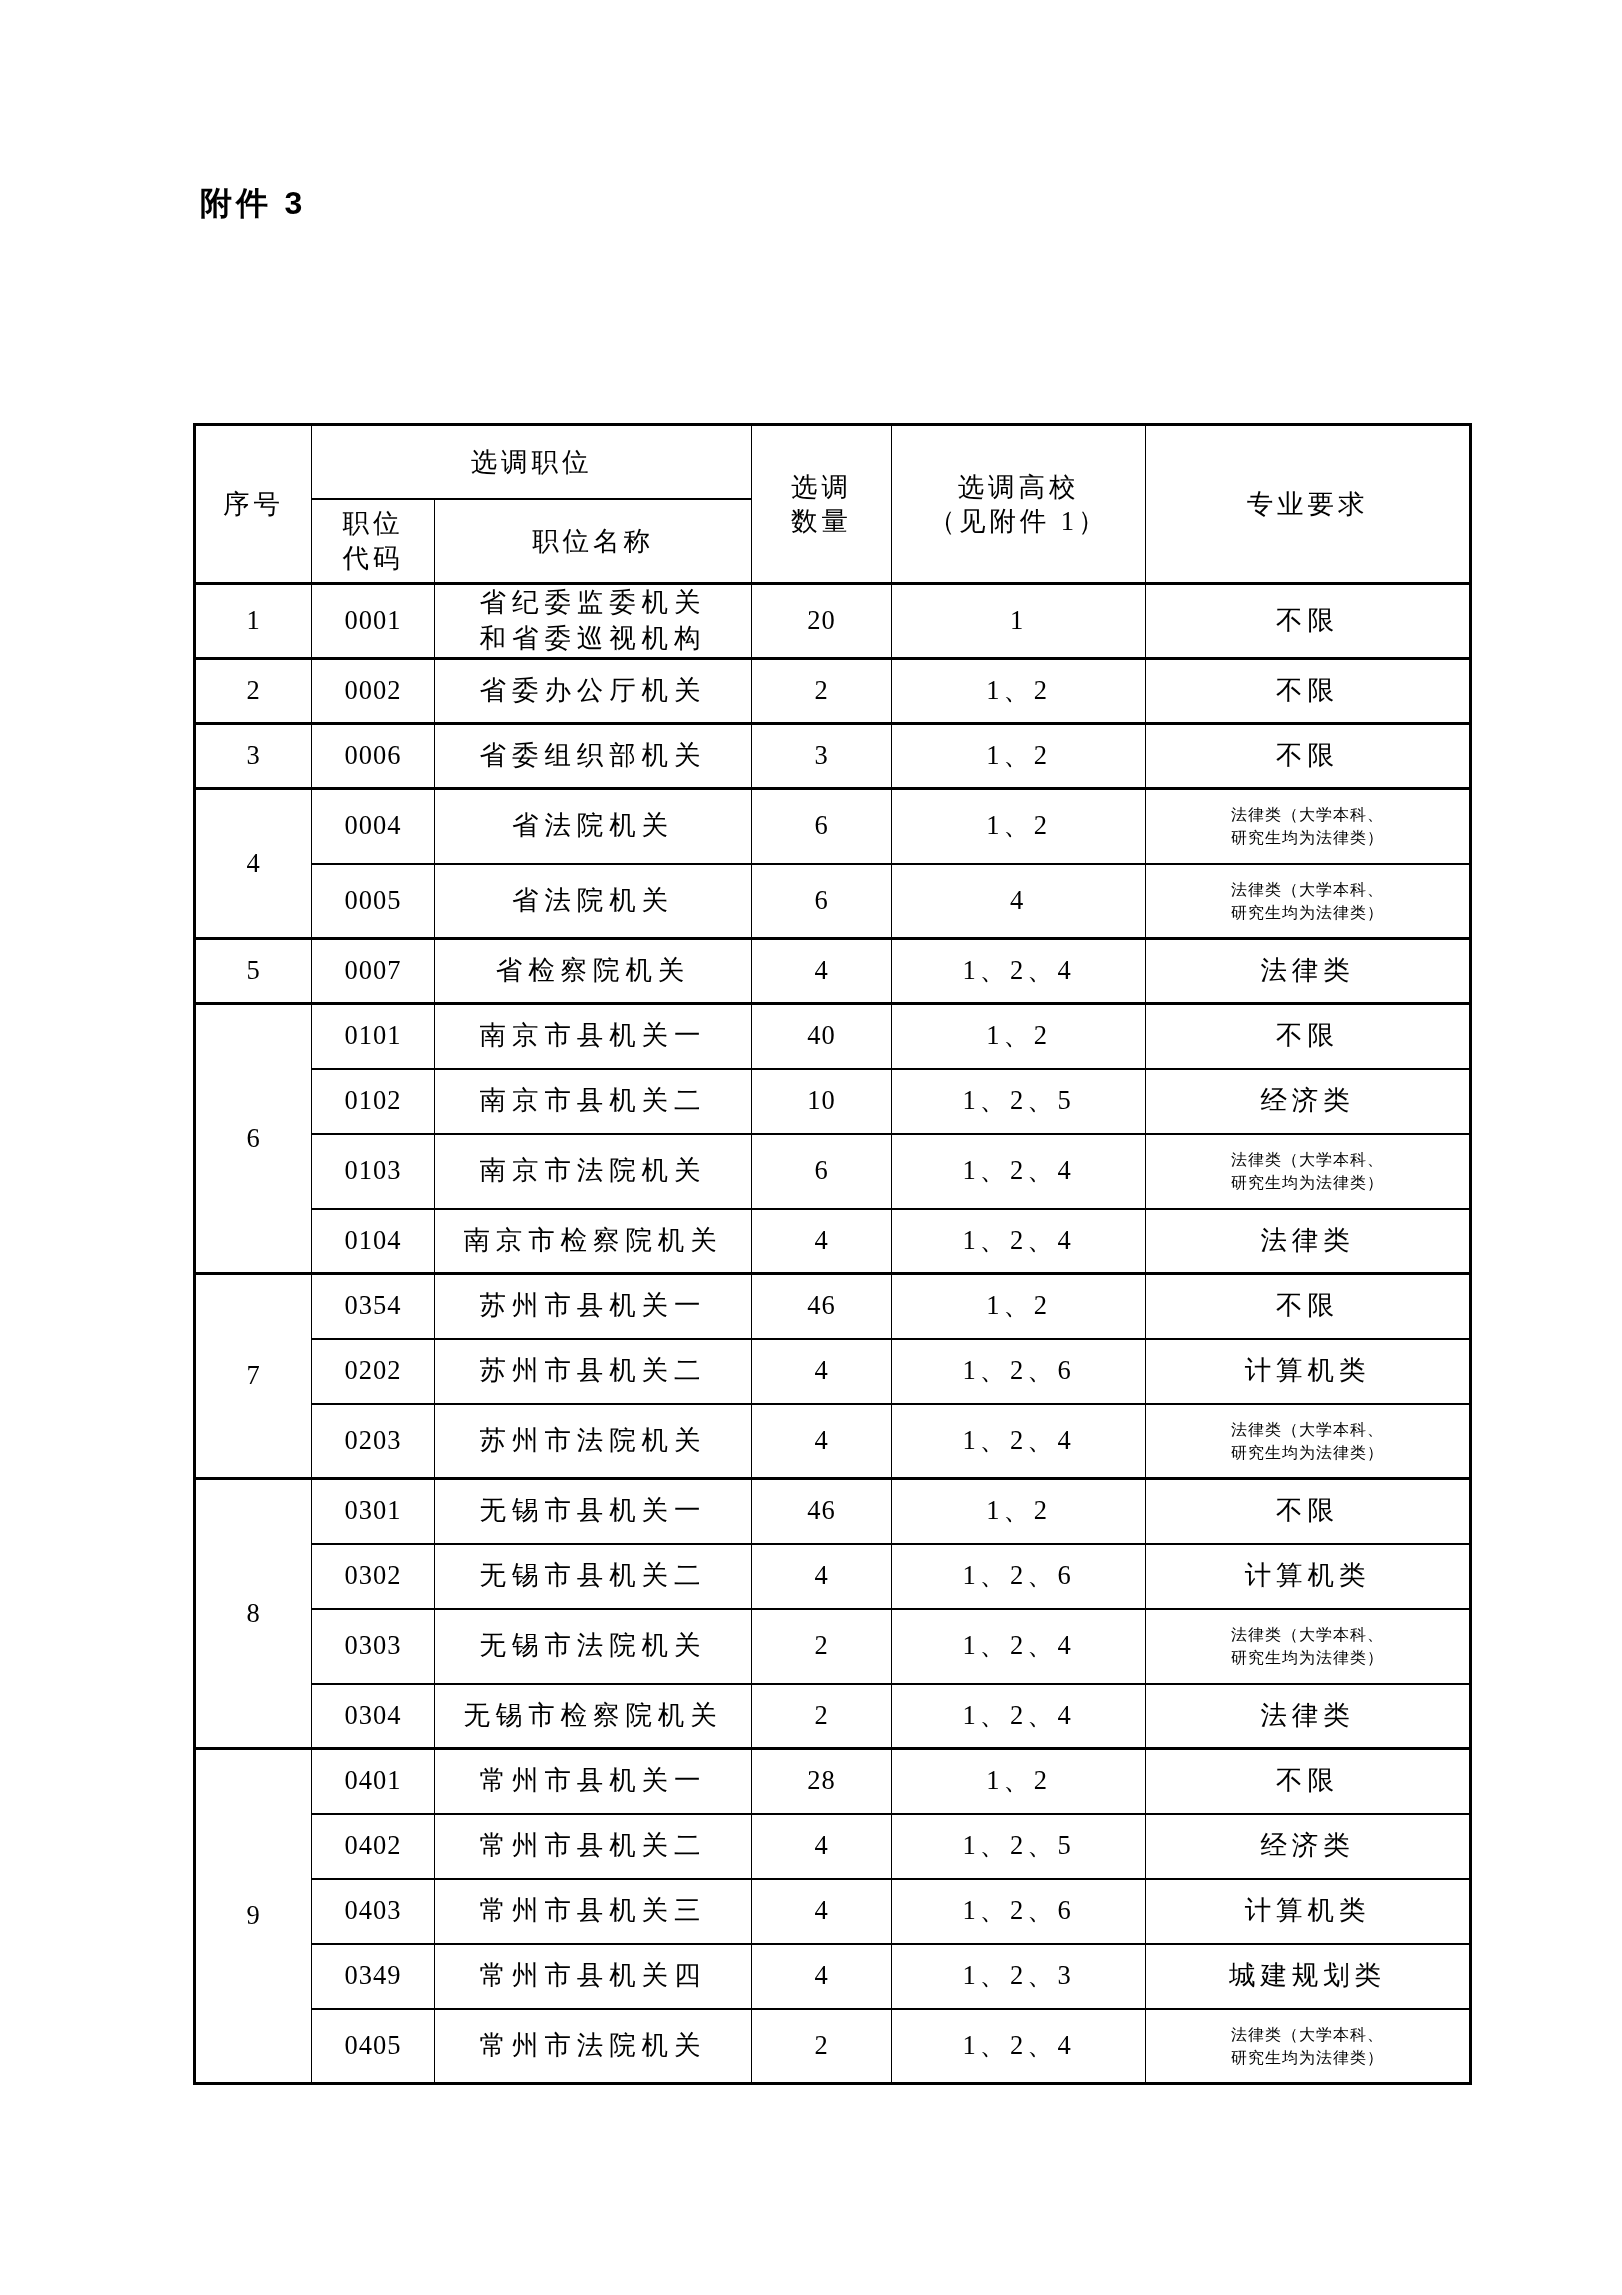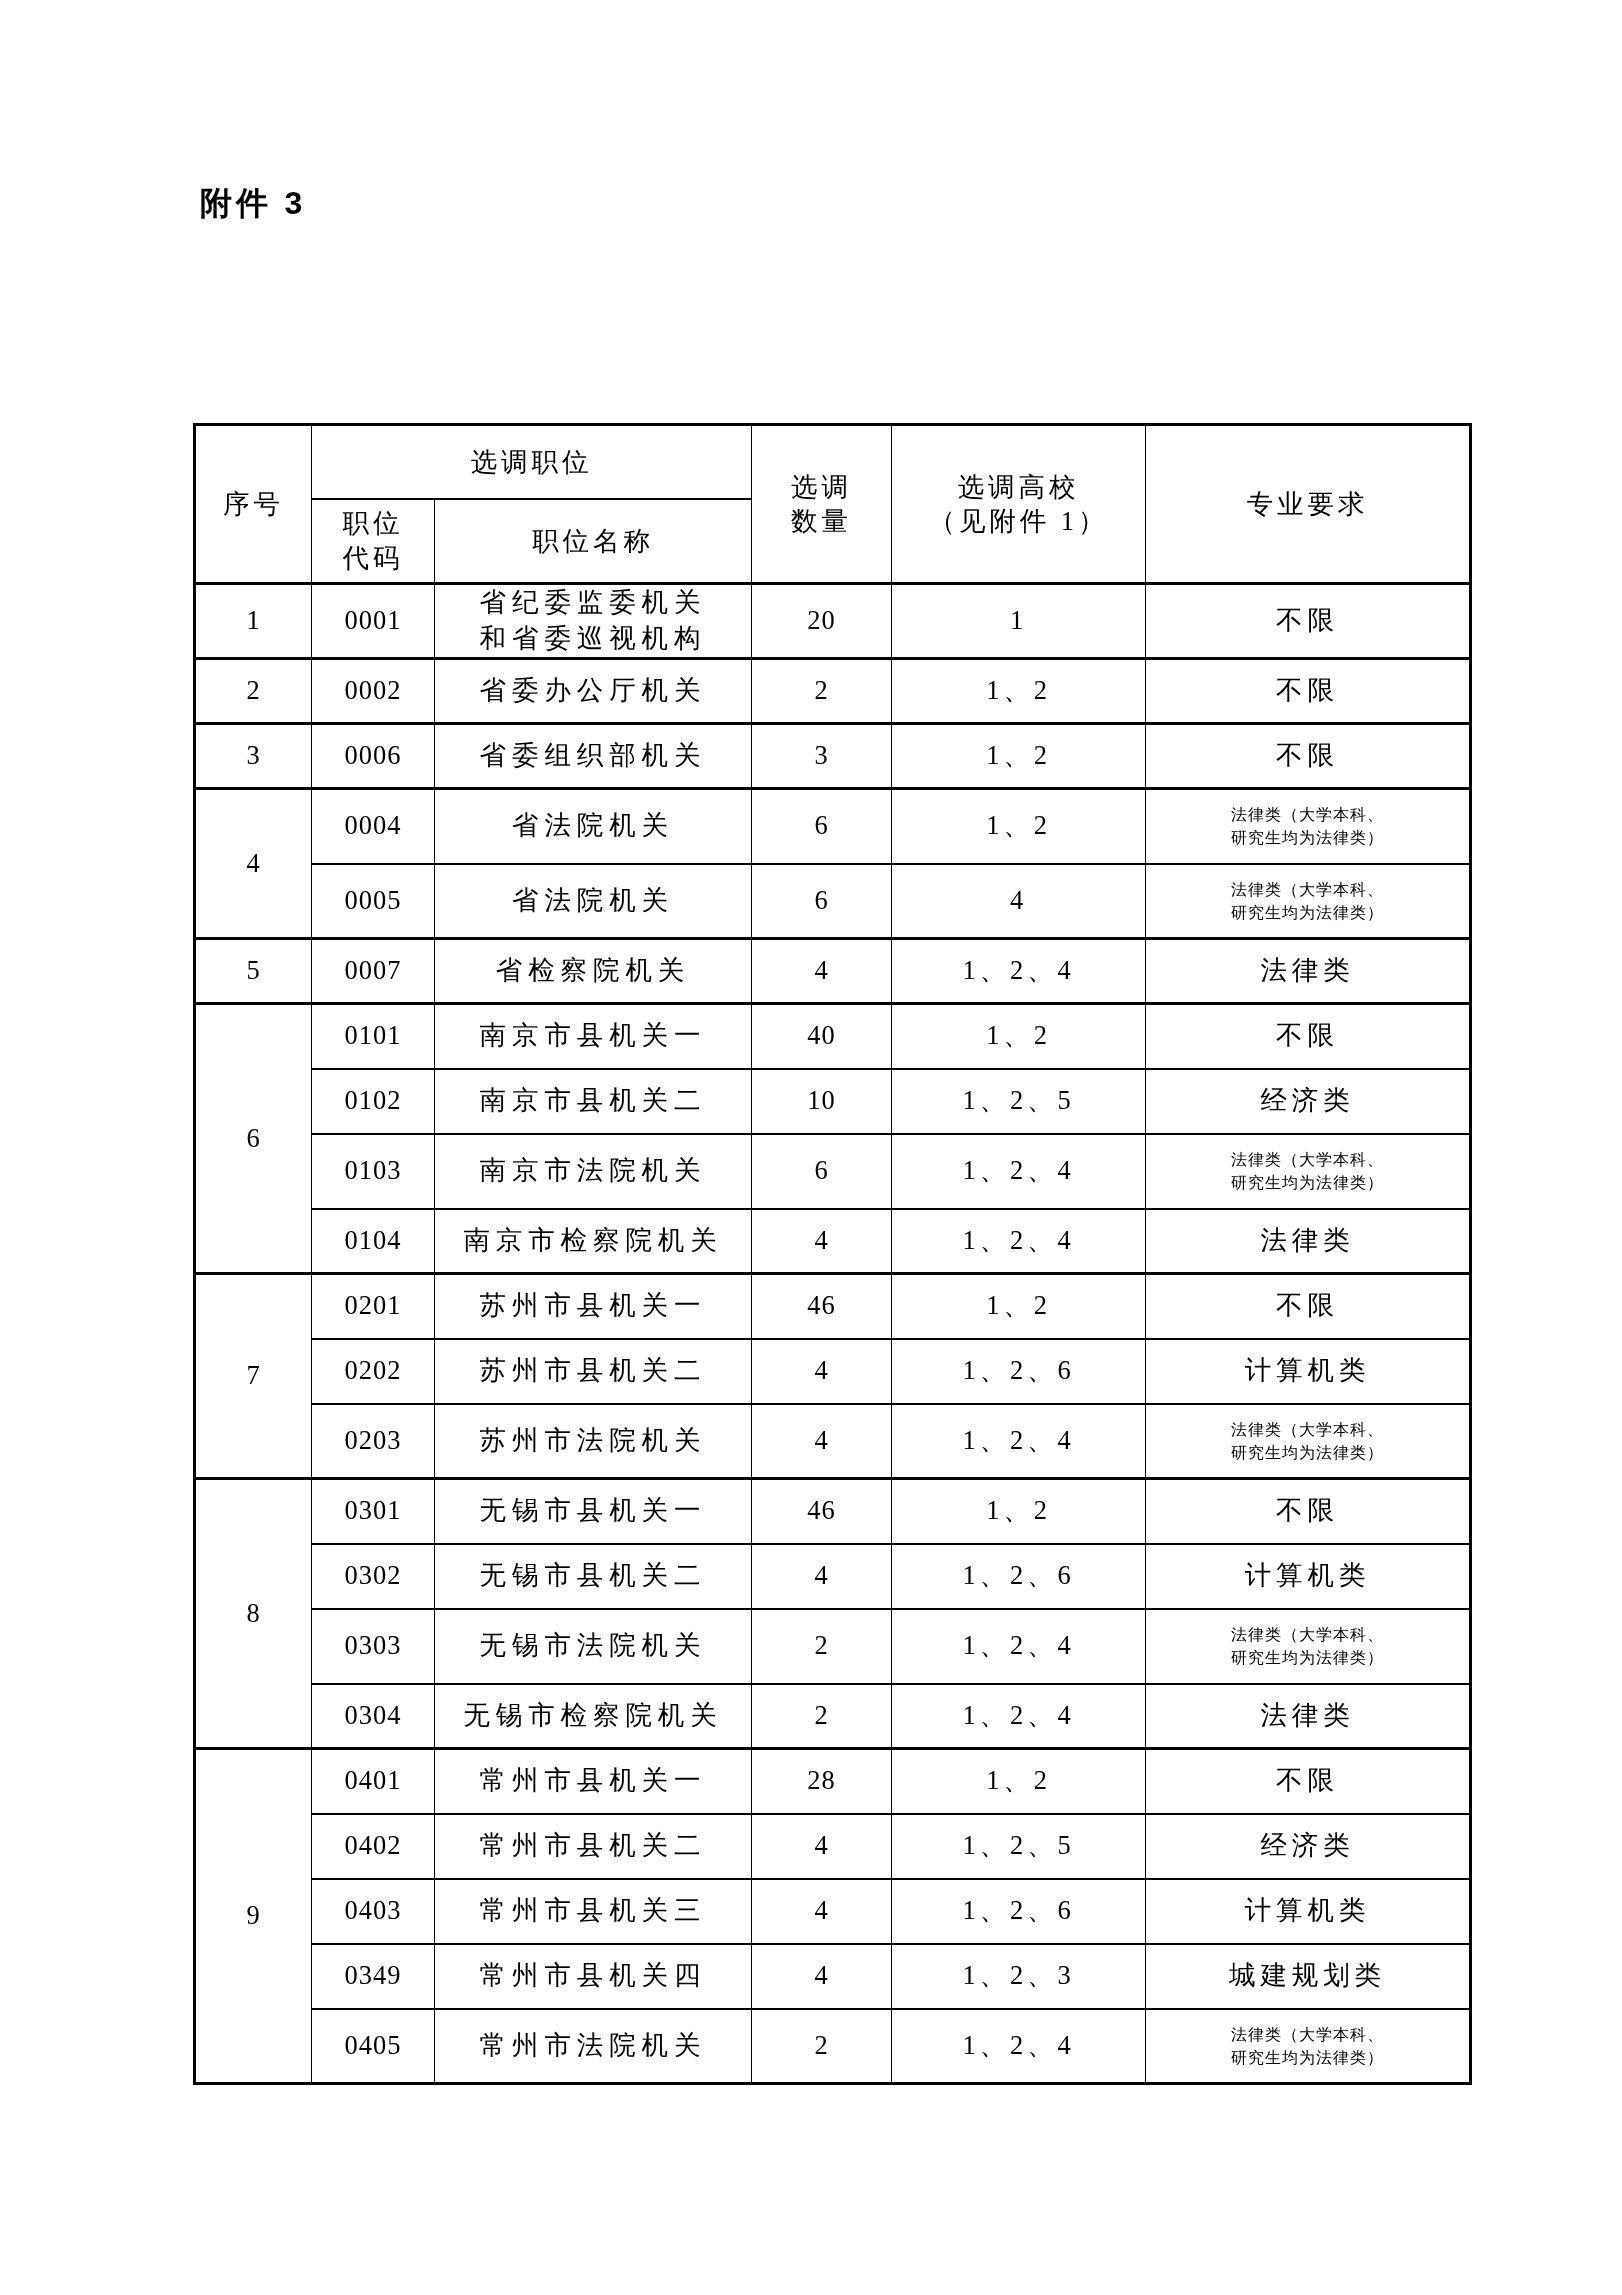--- a/index.html
+++ b/index.html
@@ -155,21 +155,21 @@
         </tr>
         <tr class="r-single">
           <td class="cell-code">0104</td>
           <td class="cell-name">南京市检察院机关</td>
           <td class="cell-count">4</td>
           <td class="cell-schools">1、2、4</td>
           <td class="cell-major">法律类</td>
         </tr>
         <tr class="group-start r-single">
           <td rowspan="3" class="cell-seq">7</td>
-          <td class="cell-code">0201</td>
+          <td class="cell-code">0354</td>
           <td class="cell-name">苏州市县机关一</td>
           <td class="cell-count">46</td>
           <td class="cell-schools">1、2</td>
           <td class="cell-major">不限</td>
         </tr>
         <tr class="r-single">
           <td class="cell-code">0202</td>
           <td class="cell-name">苏州市县机关二</td>
           <td class="cell-count">4</td>
           <td class="cell-schools">1、2、6</td>

